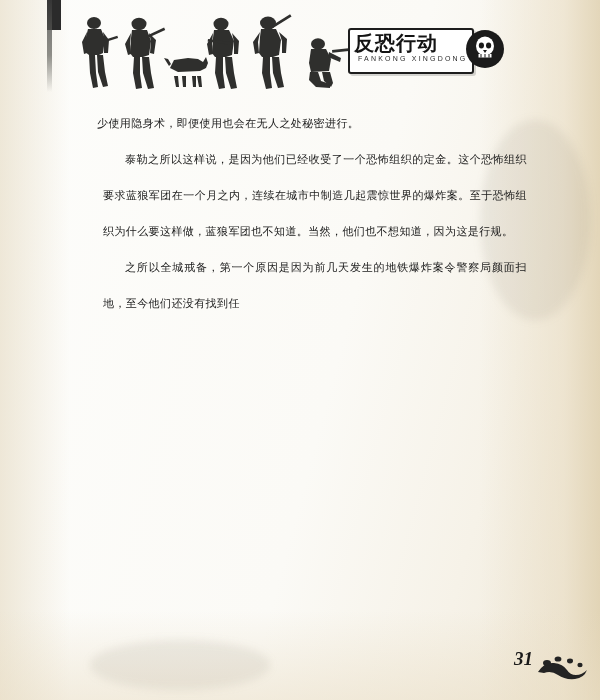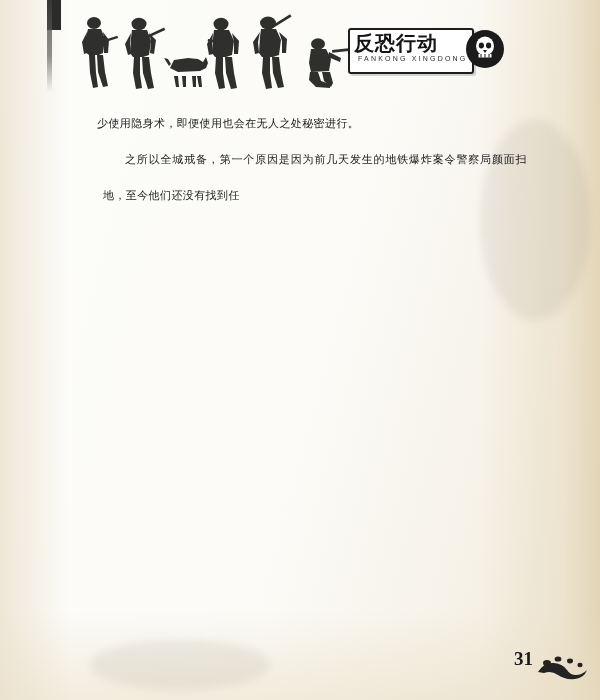--- a/index.html
+++ b/index.html
@@ -146,20 +146,21 @@
 
   
   .page-number {
     position: absolute;
     right: 67px;
     bottom: 30px;
     font-family: "Liberation Serif", serif;
     font-weight: bold;
     font-size: 19px;
     color: #1a1a1a;
+    font-style: italic;
   }
   .footer-mark {
     position: absolute;
     right: 8px;
     bottom: 18px;
     width: 58px;
     height: 30px;
   }
   .smudge {
     position: absolute;
@@ -260,20 +261,21 @@
         <ellipse cx="22.6" cy="15.5" rx="2.6" ry="3" fill="#1b1b1b"></ellipse>
         <path d="M17 20 l2 3 l2 -3 z" fill="#1b1b1b"></path>
         <path d="M12.5 24 h13 v3.5 h-13 z" fill="#ffffff"></path>
         <path d="M15 24 v3.5 M19 24 v3.5 M23 24 v3.5" stroke="#1b1b1b" stroke-width="1"></path>
       </svg>
     </div>
   </div>
 
   <div class="body-text">
     <p class="para first">少使用隐身术，即便使用也会在无人之处秘密进行。</p>
+    <p class="para indent">泰勒之所以这样说，是因为他们已经收受了一个恐怖组织的定金。这个恐怖组织要求蓝狼军团在一个月之内，连续在城市中制造几起震惊世界的爆炸案。至于恐怖组织为什么要这样做，蓝狼军团也不知道。当然，他们也不想知道，因为这是行规。</p>
     <p class="para indent">之所以全城戒备，第一个原因是因为前几天发生的地铁爆炸案令警察局颜面扫地，至今他们还没有找到任</p>
   </div>
 
   <div class="page-number">31</div>
   <svg class="footer-mark" viewBox="0 0 58 30">
     <g fill="#232323">
       <path d="M4 20 q6 -10 16 -9 q9 1 13 7 q3 5 9 5 q6 0 11 -5 q-3 8 -12 9 q-10 1 -17 -4 q-7 -5 -14 -2 z"></path>
       <ellipse cx="13" cy="11" rx="4" ry="3"></ellipse>
       <ellipse cx="24" cy="7" rx="3.4" ry="2.6"></ellipse>
       <ellipse cx="36" cy="9" rx="3" ry="2.4"></ellipse>

